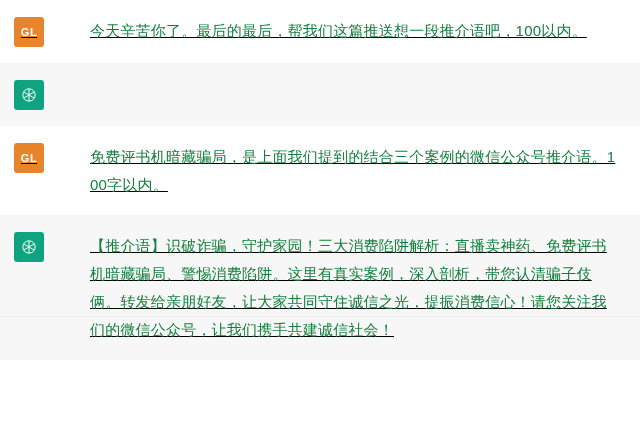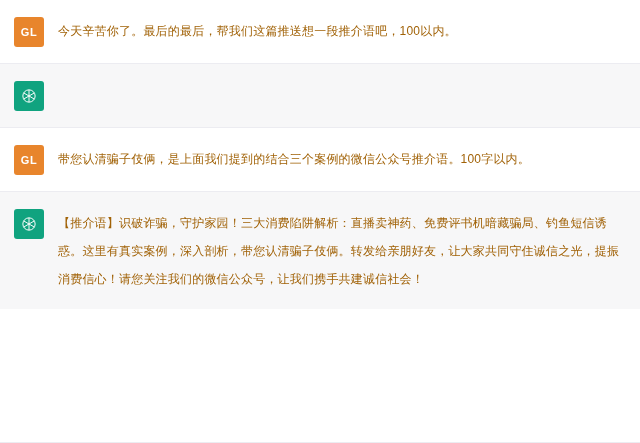--- a/index.html
+++ b/index.html
@@ -8,25 +8,26 @@
   }
   body {
     width: 640px;
     height: 443px;
     background: #ffffff;
     font-family: "Liberation Sans", sans-serif;
     overflow: hidden;
   }
   .chat {
     width: 640px;
-    height: 443px;
+    height: 317px;
     display: flex;
     flex-direction: column;
     background: #ffffff;
     position: relative;
+    text-decoration: underline;
   }
   .msg {
     display: flex;
     align-items: flex-start;
     padding: 16px 20px 16px 14px;
     box-sizing: border-box;
     width: 100%;
   }
   .msg.user {
     background: #ffffff;
@@ -54,26 +55,27 @@
     background: #e8852c;
   }
   .avatar.assistant {
     background: #10a37f;
   }
   .avatar.assistant svg {
     display: block;
   }
   .bubble {
     flex: 1;
-    font-size: 12px;
+    font-size: 15px;
     line-height: 28px;
-    color: #a16207;
+    color: #15803d;
     letter-spacing: 0.2px;
     word-break: break-all;
     padding-top: 1px;
+    margin-left: 32px;
   }
   .sep {
     height: 1px;
     background: #ececf1;
     width: 100%;
   }
   .bottom-fade {
     position: absolute;
     left: 0;
     right: 0;
@@ -102,31 +104,31 @@
           <path d="M12 3.8 L12 20.2 M4.9 7.9 L19.1 16.1 M4.9 16.1 L19.1 7.9"></path>
         </svg>
       </span>
     </div>
   </div>
 
   <div class="sep"></div>
 
   <div class="msg user">
     <div class="avatar user">GL</div>
-    <div class="bubble">带您认清骗子伎俩，是上面我们提到的结合三个案例的微信公众号推介语。100字以内。</div>
+    <div class="bubble">免费评书机暗藏骗局，是上面我们提到的结合三个案例的微信公众号推介语。100字以内。</div>
   </div>
 
   <div class="sep"></div>
 
   <div class="msg assistant">
     <div class="avatar assistant">
       <span>
         <svg width="18" height="18" viewBox="0 0 24 24" fill="none" stroke="#ffffff" stroke-width="1.3">
           <circle cx="12" cy="12" r="8.2"></circle>
           <path d="M12 3.8 L12 20.2 M4.9 7.9 L19.1 16.1 M4.9 16.1 L19.1 7.9"></path>
         </svg>
       </span>
     </div>
-    <div class="bubble">【推介语】识破诈骗，守护家园！三大消费陷阱解析：直播卖神药、免费评书机暗藏骗局、钓鱼短信诱惑。这里有真实案例，深入剖析，带您认清骗子伎俩。转发给亲朋好友，让大家共同守住诚信之光，提振消费信心！请您关注我们的微信公众号，让我们携手共建诚信社会！</div>
+    <div class="bubble">【推介语】识破诈骗，守护家园！三大消费陷阱解析：直播卖神药、免费评书机暗藏骗局、警惕消费陷阱。这里有真实案例，深入剖析，带您认清骗子伎俩。转发给亲朋好友，让大家共同守住诚信之光，提振消费信心！请您关注我们的微信公众号，让我们携手共建诚信社会！</div>
   </div>
 
   <div class="bottom-fade"></div>
 </div>
 
 </body></html>

